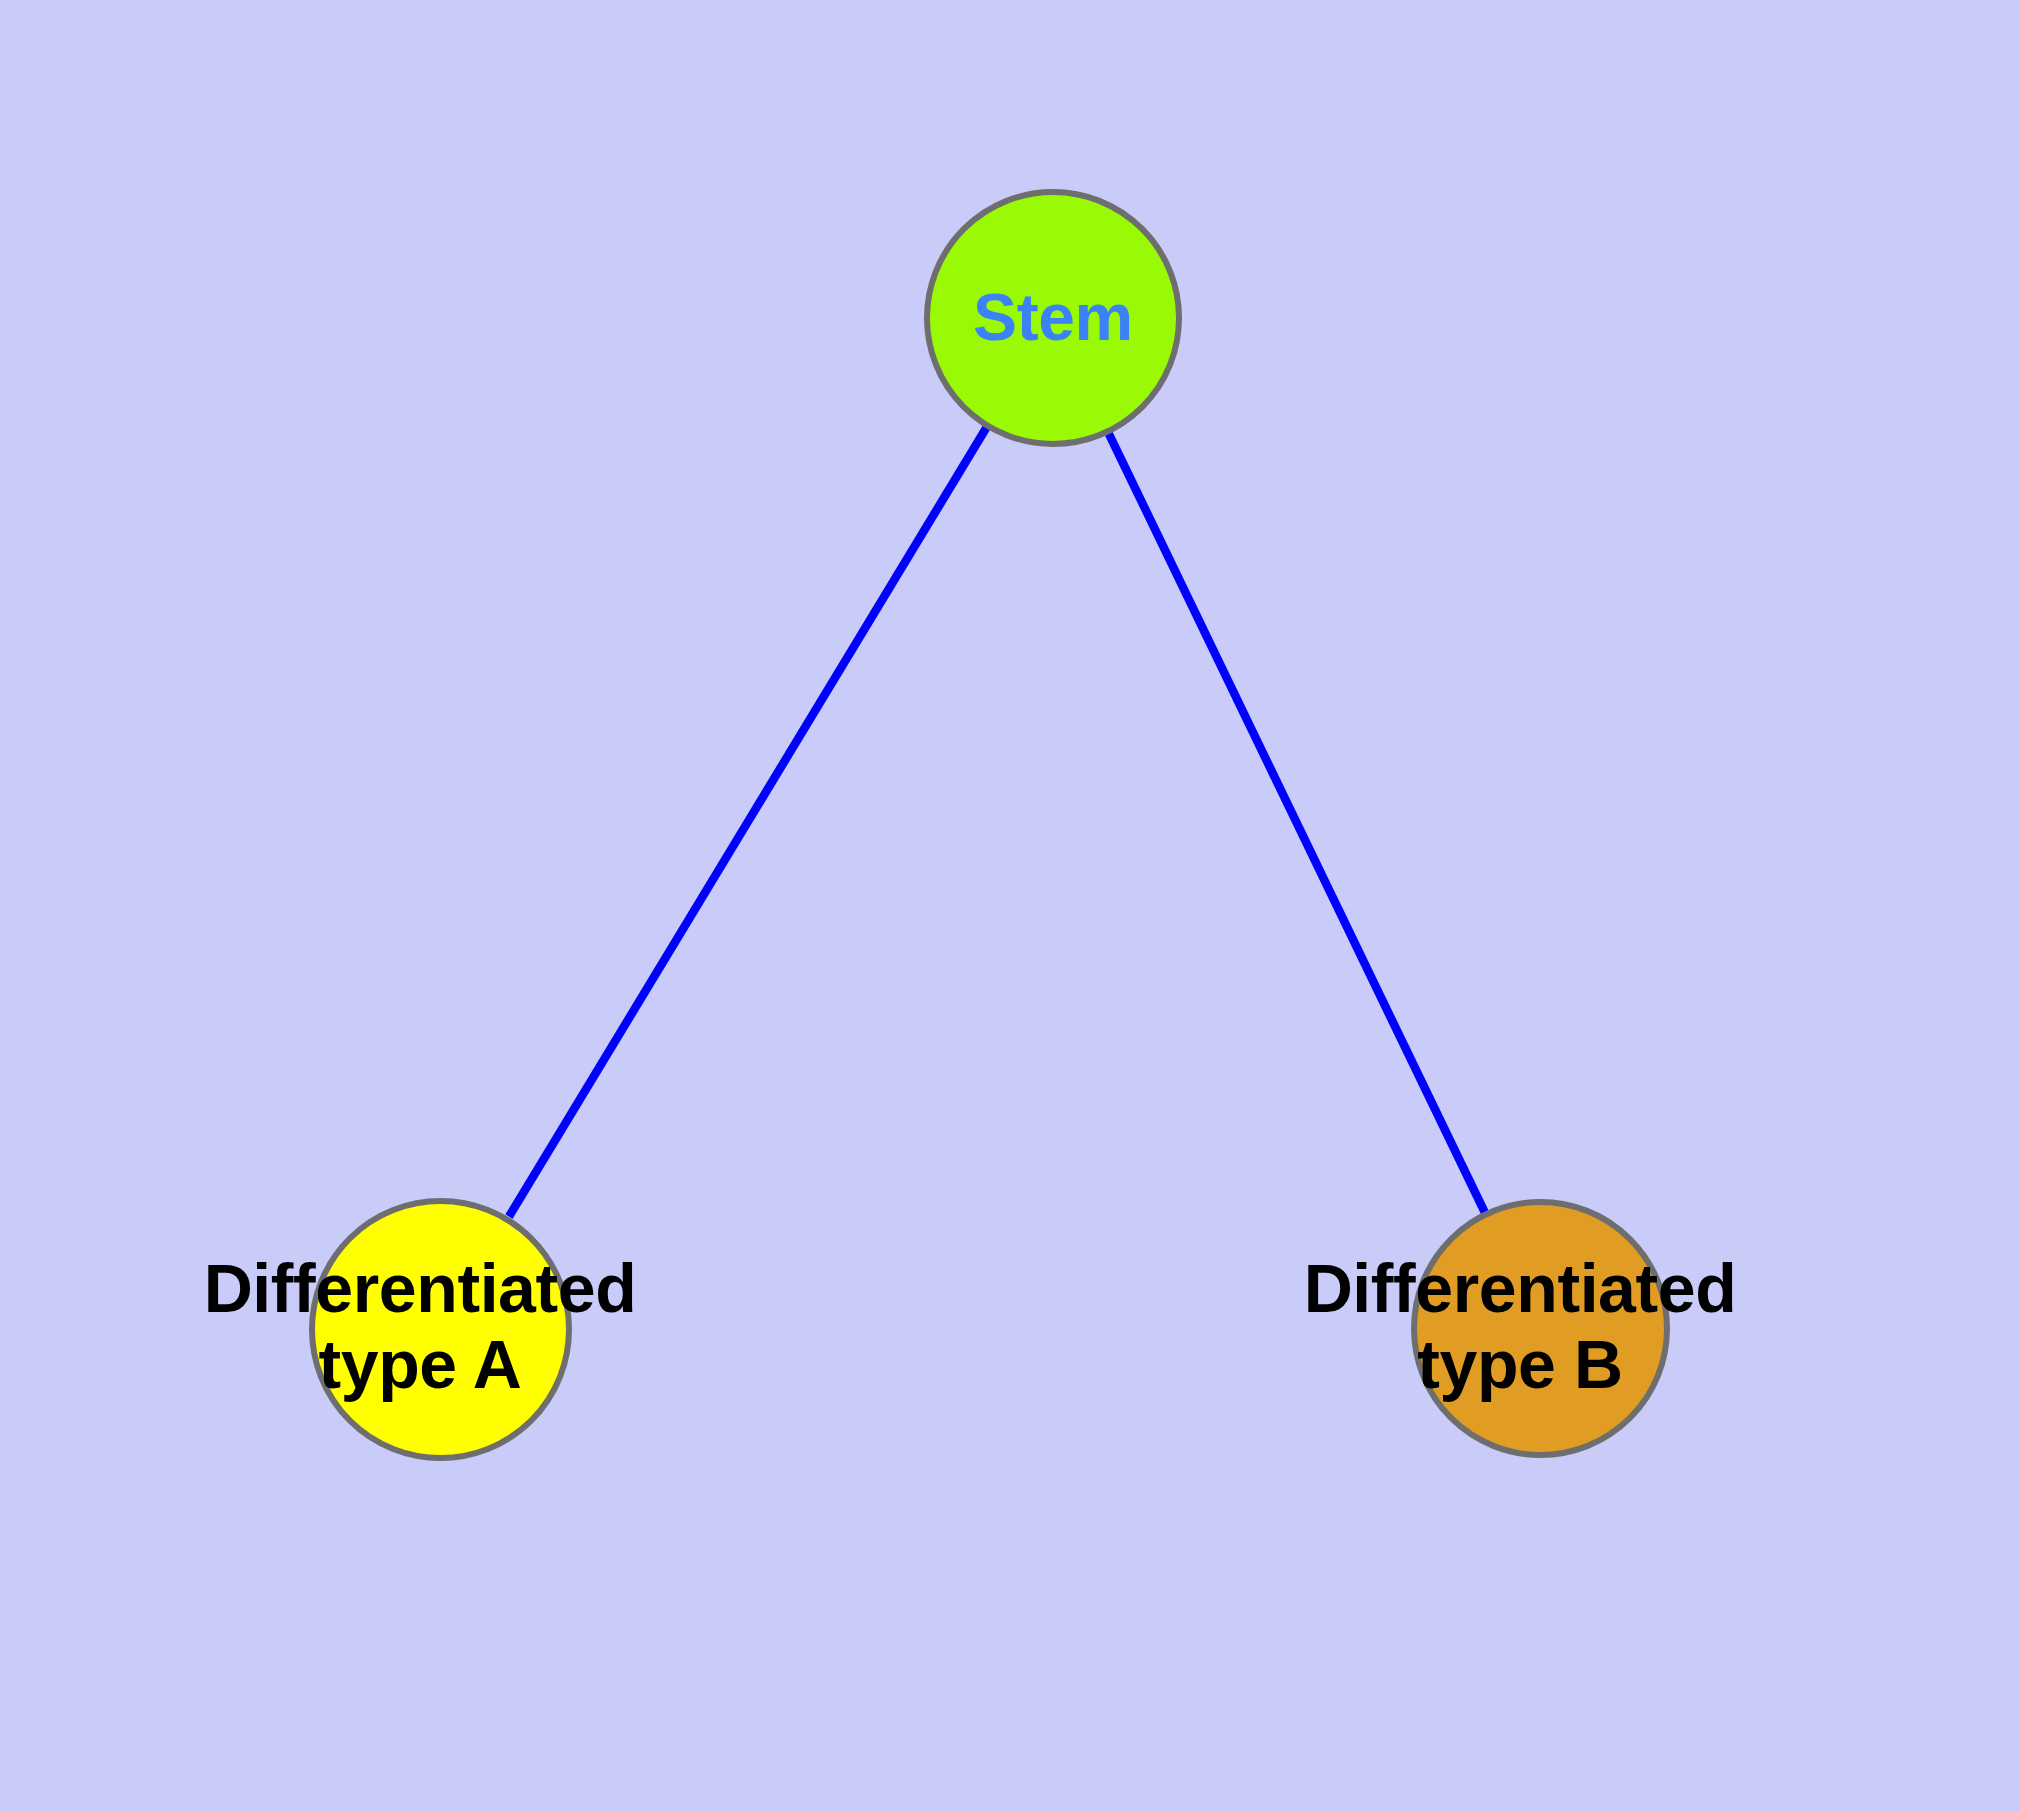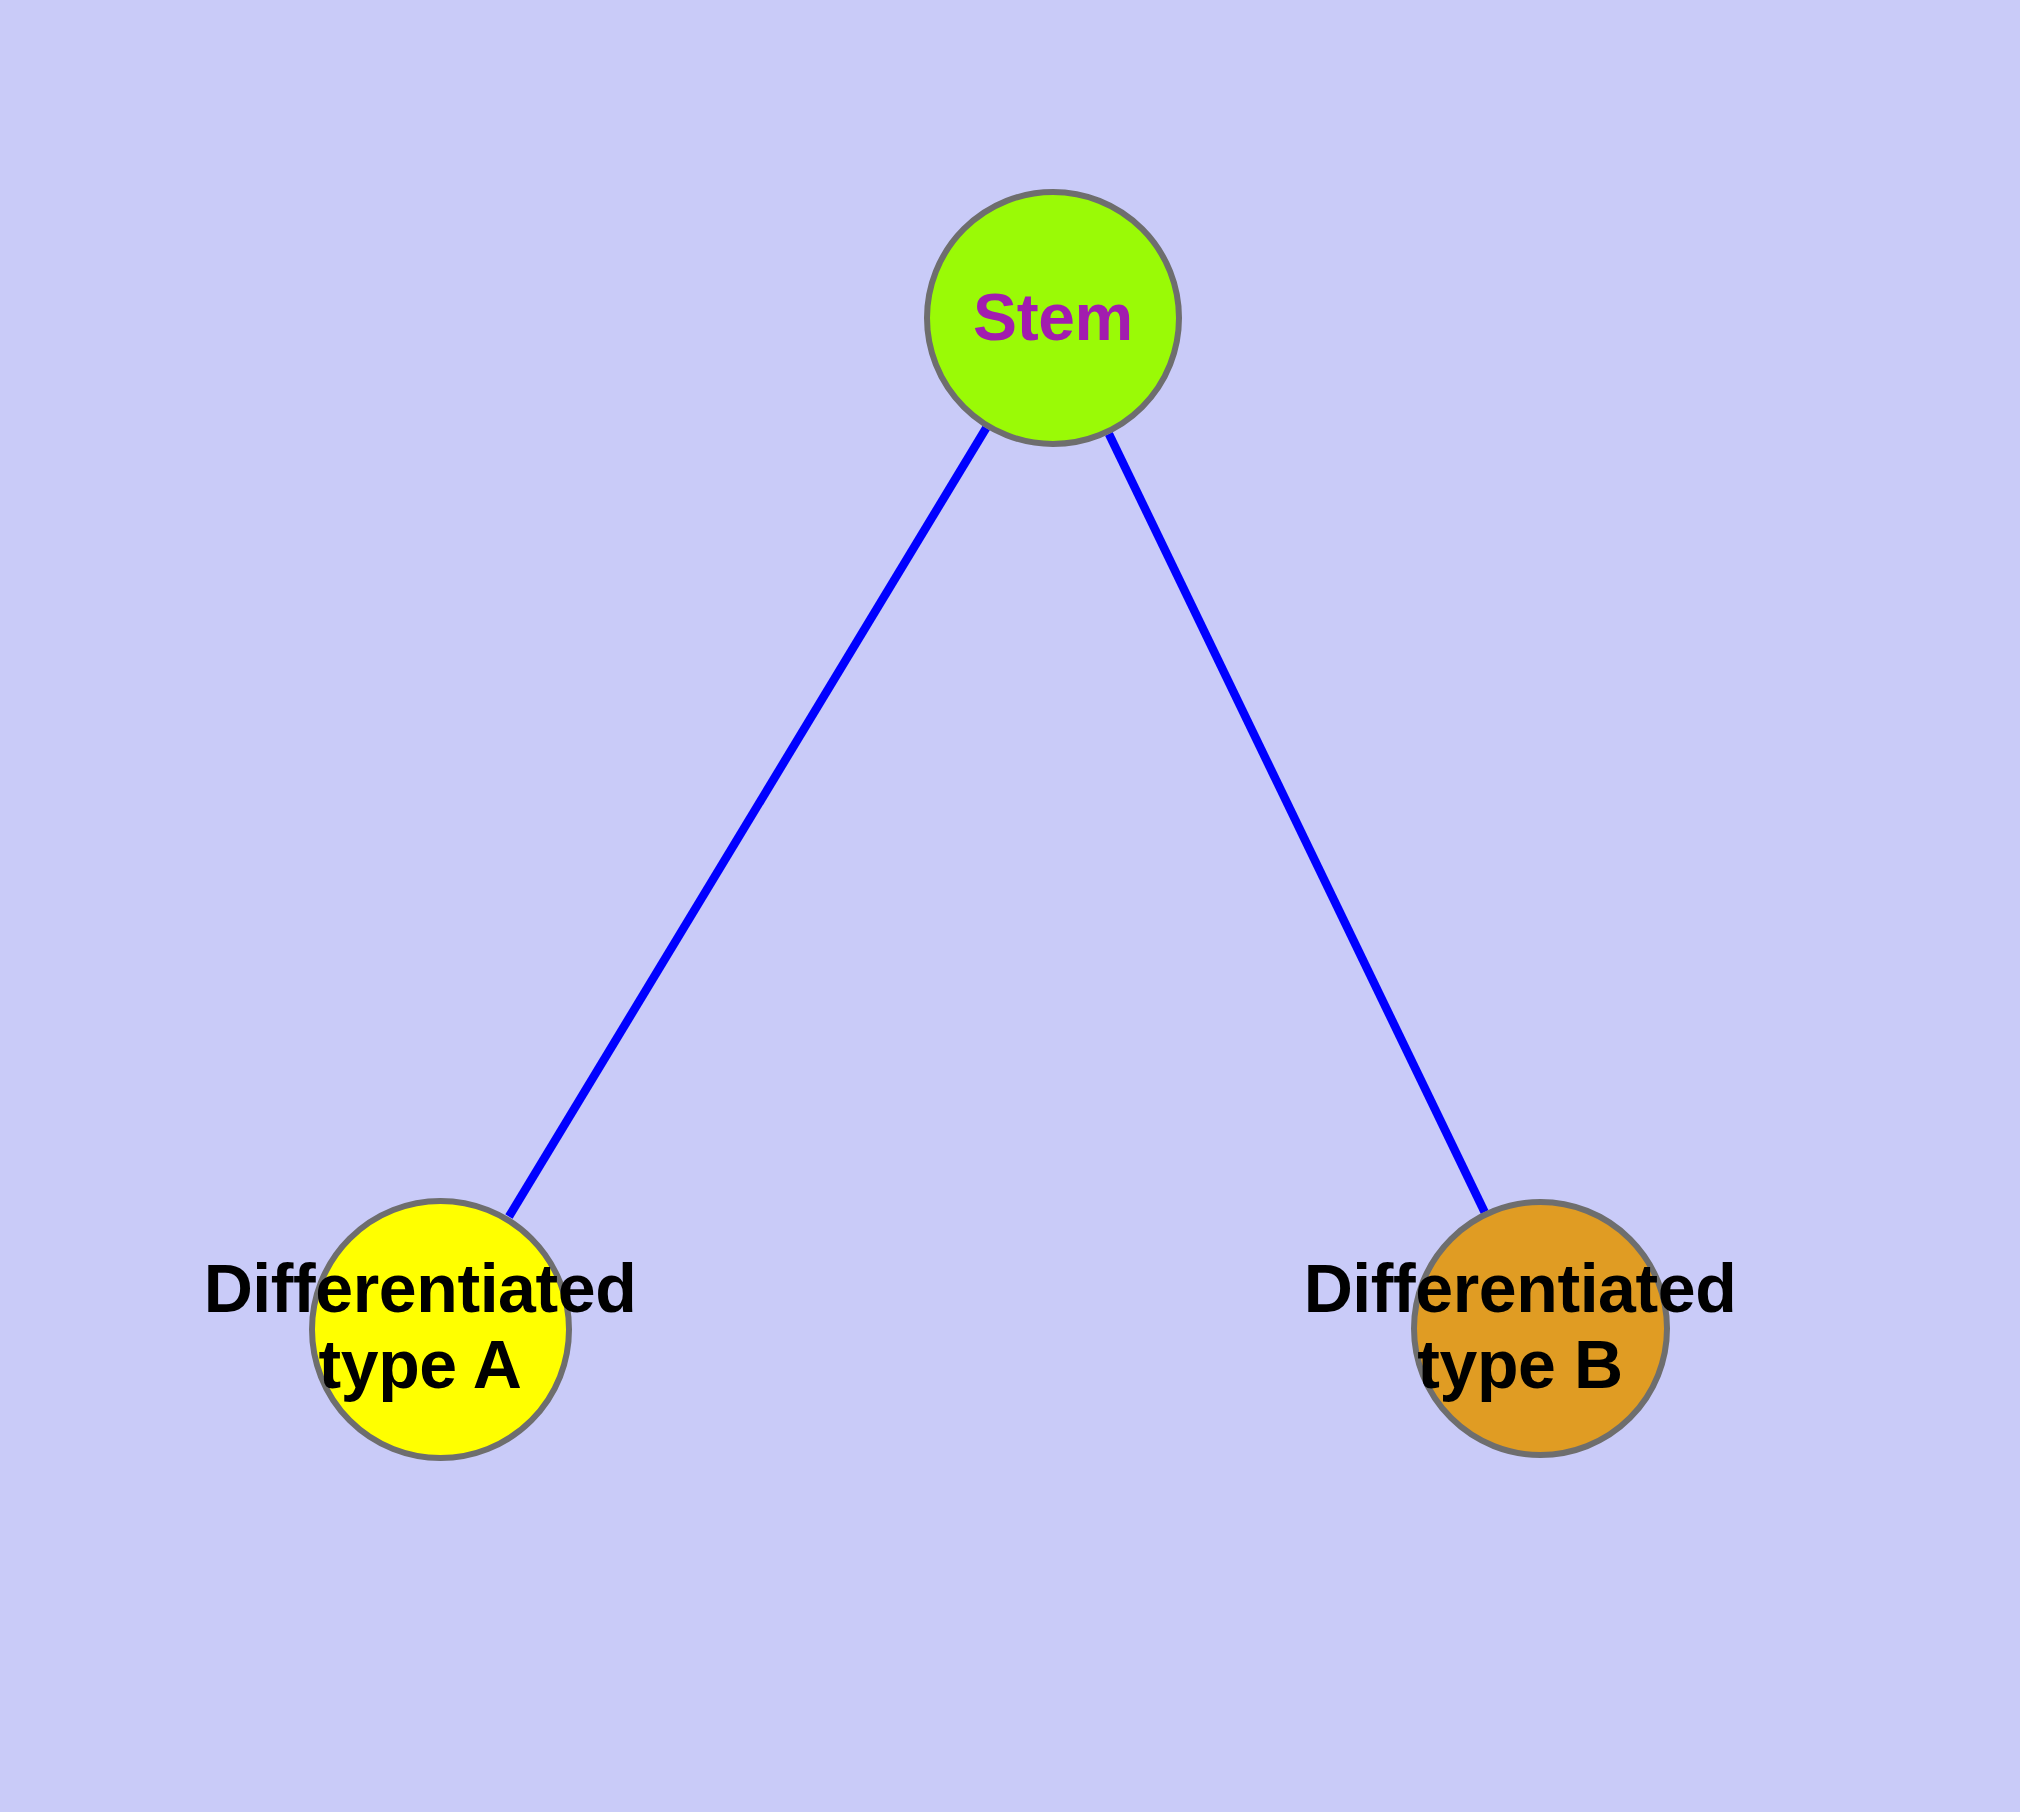--- a/index.html
+++ b/index.html
@@ -93,20 +93,20 @@
 
   <svg id="edge-layer" viewBox="0 0 2384 2138" xmlns="http://www.w3.org/2000/svg">
     <line id="edge-stem-diff-a" x1="1163.3002909827223" y1="505.0398239025101" x2="600.2529927478819" y2="1435.39360062573" stroke="#0000FF" stroke-width="10"></line>
     <line id="edge-stem-diff-b" x1="1308.088275216417" y1="511.8807505784473" x2="1751.4769334992643" y2="1430.218718167747" stroke="#0000FF" stroke-width="10"></line>
   </svg>
 
   <div class="node" id="node-stem" style="left: 924px; top: 189px; width: 258px; height: 258px; background: rgb(154, 250, 6); border-color: rgb(110, 110, 110);"></div>
   <div class="node" id="node-diff-a" style="left: 309px; top: 1198px; width: 263px; height: 263px; background: rgb(255, 255, 0); border-color: rgb(110, 110, 110);"></div>
   <div class="node" id="node-diff-b" style="left: 1411px; top: 1199px; width: 259px; height: 259px; background: rgb(224, 156, 35); border-color: rgb(110, 110, 110);"></div>
 
-  <div class="node-label" id="label-stem" style="color: #a21caf;">Stem</div>
+  <div class="node-label" id="label-stem" style="color: #3b82f6;">Stem</div>
   <div class="node-label" id="label-diff-a" style="color: rgb(0, 0, 0);">Differentiated
 type A</div>
   <div class="node-label" id="label-diff-b" style="color: rgb(0, 0, 0);">Differentiated
 type B</div>
 
 </div>
 
 
 </body></html>

